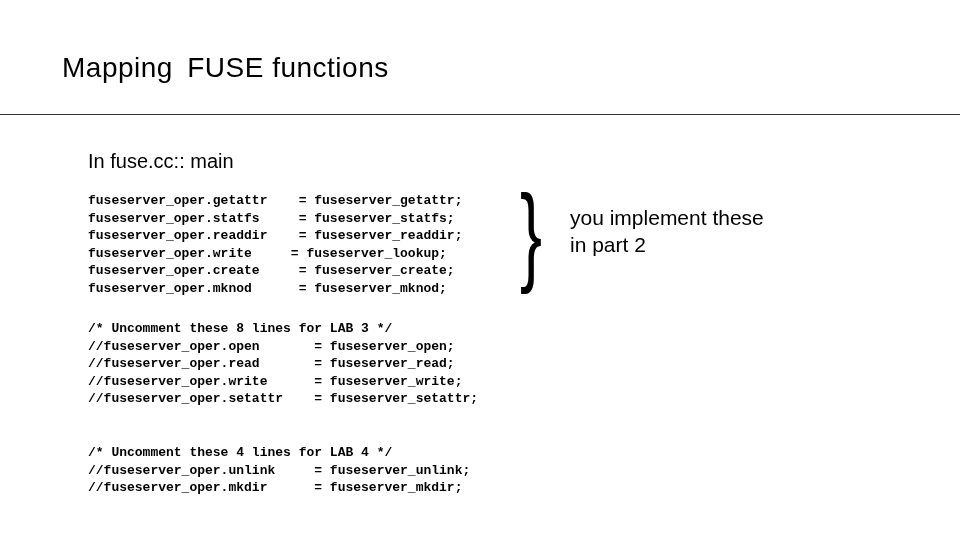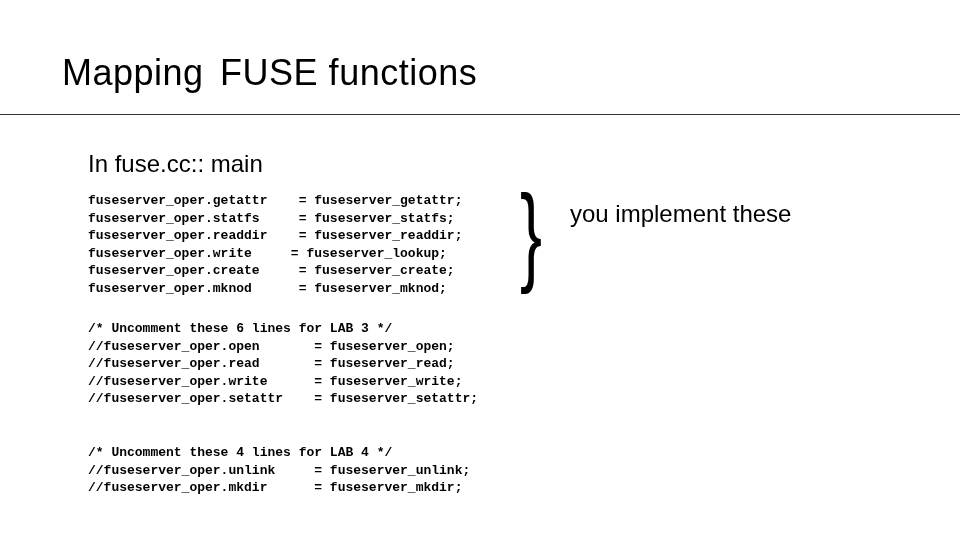--- a/index.html
+++ b/index.html
@@ -9,38 +9,38 @@
     background: #fff;
     font-family: "Segoe UI", "Helvetica Neue", Arial, sans-serif;
     color: #000;
     position: relative;
     overflow: hidden;
   }
   .title {
     position: absolute;
     top: 52px;
     left: 62px;
-    font-size: 36px;
+    font-size: 28px;
     font-weight: 300;
     letter-spacing: 0.5px;
   }
   .title .gap { display:inline-block; width:6px; }
   .divider {
     position: absolute;
     top: 114px;
     left: 0;
     right: 0;
     height: 1px;
     background: #333;
   }
   .subtitle {
     position: absolute;
     top: 150px;
     left: 88px;
-    font-size: 24px;
+    font-size: 20px;
     font-weight: 300;
   }
   .codeblock {
     position: absolute;
     left: 88px;
     font-family: "Courier New", Courier, monospace;
     font-size: 13px;
     font-weight: bold;
     line-height: 1.35;
     white-space: pre;
@@ -54,23 +54,23 @@
     left: 520px;
     font-size: 110px;
     font-weight: 200;
     line-height: 1;
     font-family: "Segoe UI", Arial, sans-serif;
     transform: scaleX(0.6);
     transform-origin: left center;
   }
   .annotation {
     position: absolute;
-    top: 198px;
+    top: 204px;
     left: 570px;
-    font-size: 24px;
+    font-size: 21px;
     font-weight: 300;
     line-height: 1.3;
   }
 </style>
 </head>
 <body>
 
 <div class="title">
   <span>Mapping</span><span class="gap"></span>
   <span>FUSE functions</span>
@@ -84,23 +84,24 @@
 fuseserver_oper.statfs     = fuseserver_statfs;
 fuseserver_oper.readdir    = fuseserver_readdir;
 fuseserver_oper.write     = fuseserver_lookup;
 fuseserver_oper.create     = fuseserver_create;
 fuseserver_oper.mknod      = fuseserver_mknod;</div>
 
 <div class="brace">}</div>
 
 <div class="annotation">
   <span>you implement these</span><br>
+  <span>in part 2</span>
 </div>
 
-<div class="codeblock block2">/* Uncomment these 6 lines for LAB 3 */
+<div class="codeblock block2">/* Uncomment these 8 lines for LAB 3 */
 //fuseserver_oper.open       = fuseserver_open;
 //fuseserver_oper.read       = fuseserver_read;
 //fuseserver_oper.write      = fuseserver_write;
 //fuseserver_oper.setattr    = fuseserver_setattr;</div>
 
 <div class="codeblock block3">/* Uncomment these 4 lines for LAB 4 */
 //fuseserver_oper.unlink     = fuseserver_unlink;
 //fuseserver_oper.mkdir      = fuseserver_mkdir;</div>
 
 </body></html>

